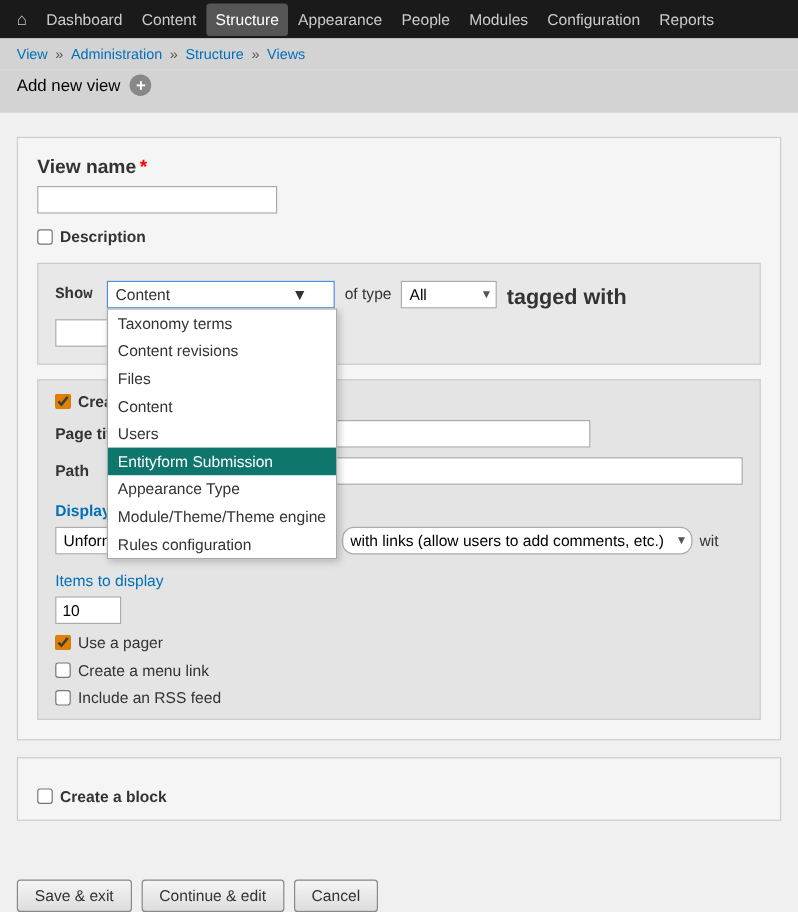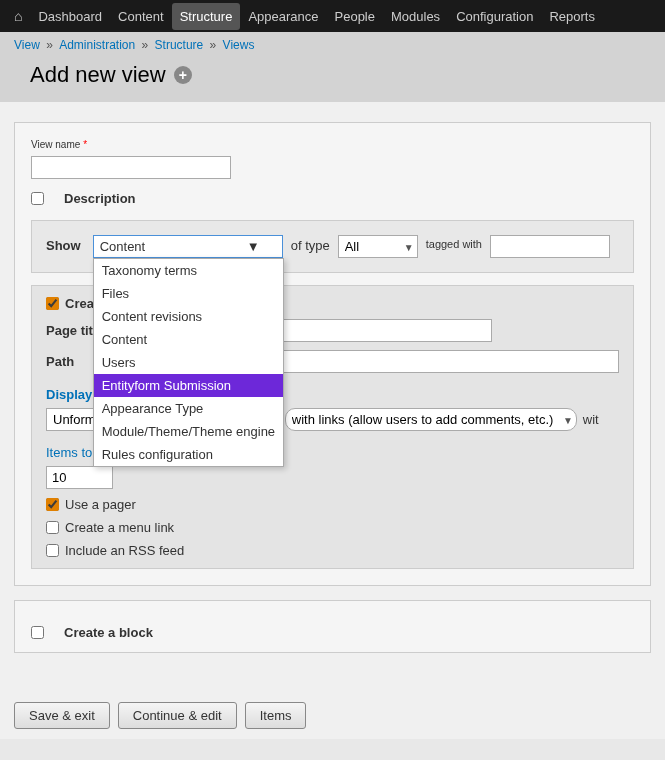--- a/index.html
+++ b/index.html
@@ -42,21 +42,21 @@
     .breadcrumb span { color: #555; margin: 0 3px; }
 
     
     .page-header {
       background: #d3d3d3;
       padding: 4px 14px 14px 14px;
       display: flex;
       align-items: center;
       gap: 8px;
     }
-    .page-header h1 { font-size: 22px; font-weight: normal; color: #000; margin-left: 16px; }
+    .page-header h1 { font-size: 14px; font-weight: normal; color: #000; }
     .page-header .add-icon {
       background: #888;
       color: #fff;
       border-radius: 50%;
       width: 18px;
       height: 18px;
       display: inline-flex;
       align-items: center;
       justify-content: center;
       font-size: 14px;
@@ -72,60 +72,60 @@
 
     .form-section {
       background: #f5f5f5;
       border: 1px solid #ccc;
       padding: 16px;
       margin-bottom: 14px;
     }
 
     
     .field-label {
-      font-size: 10px;
-      font-weight: normal;
+      font-size: 16px;
+      font-weight: bold;
       margin-bottom: 6px;
       color: #333;
     }
     .field-label .required { color: red; margin-left: 3px; }
 
     input[type="text"] {
       border: 1px solid #aaa;
       padding: 3px 5px;
       font-size: 13px;
       background: #fff;
     }
 
     .view-name-input { width: 200px; display: block; }
 
     
     .checkbox-label {
       display: flex;
       align-items: center;
-      gap: 20px;
+      gap: 6px;
       margin-top: 12px;
       font-weight: bold;
       font-size: 13px;
     }
     input[type="checkbox"] { cursor: pointer; }
 
     
     .show-row {
       display: flex;
       align-items: flex-start;
       gap: 8px;
       padding: 14px;
       background: #e8e8e8;
       border: 1px solid #ccc;
       margin-top: 14px;
       position: relative;
       flex-wrap: wrap;
     }
-    .show-label { font-weight: bold; font-size: 13px; margin-right: 4px; padding-top: 3px; }
+    .show-label { font-weight: bold; font-size: 13px; margin-right: 4px; padding-top: 3px; font-family: Liberation Mono, monospace; }
 
     .dropdown-wrapper {
       position: relative;
       display: inline-block;
     }
     select {
       appearance: none;
       -webkit-appearance: none;
       background: #fff;
       border: 1px solid #aaa;
@@ -138,21 +138,21 @@
       position: absolute;
       right: 4px;
       top: 50%;
       transform: translateY(-50%);
       pointer-events: none;
       font-size: 10px;
       color: #555;
     }
 
     .of-type-label { font-size: 13px; padding-top: 3px; }
-    .tagged-with-label { font-size: 11px; padding-top: 3px; }
+    .tagged-with-label { font-size: 18px; padding-top: 3px; font-weight: bold; }
     .tagged-with-input { width: 120px; }
 
     
     .dropdown-open-wrapper {
       position: relative;
       display: inline-block;
     }
     .dropdown-open-button {
       background: #fff;
       border: 1px solid #4a90d9;
@@ -176,21 +176,21 @@
       box-shadow: 2px 2px 6px rgba(0,0,0,0.2);
     }
     .dropdown-open-menu .menu-item {
       padding: 4px 8px;
       cursor: pointer;
       font-size: 13px;
       color: #333;
       white-space: nowrap;
     }
     .dropdown-open-menu .menu-item.selected {
-      background: #6d28d9;
+      background: #0f766e;
       color: #fff;
     }
 
     
     .sub-section {
       background: #e4e4e4;
       border: 1px solid #ccc;
       padding: 10px 14px;
       margin-top: 12px;
     }
@@ -220,21 +220,21 @@
     .display-format-row {
       display: flex;
       align-items: center;
       gap: 6px;
       flex-wrap: wrap;
     }
 
     
     .items-section { margin-top: 14px; }
     .items-label { color: #0071b8; font-size: 13px; font-weight: normal; margin-bottom: 6px; }
-    .items-input { width: 67px; }
+    .items-input { width: 55px; }
 
     
     .option-row {
       display: flex;
       align-items: center;
       gap: 6px;
       margin-top: 8px;
       font-size: 13px;
     }
     .option-row.checked-orange input { accent-color: #e08000; }
@@ -311,22 +311,22 @@
     <div class="show-row">
       <span class="show-label">Show</span>
 
       <div class="dropdown-open-wrapper">
         <div class="dropdown-open-button">
           <span>Content</span>
           <span>▼</span>
         </div>
         <div class="dropdown-open-menu">
           <div class="menu-item">Taxonomy terms</div>
+          <div class="menu-item">Content revisions</div>
           <div class="menu-item">Files</div>
-          <div class="menu-item">Content revisions</div>
           <div class="menu-item">Content</div>
           <div class="menu-item">Users</div>
           <div class="menu-item selected">Entityform Submission</div>
           <div class="menu-item">Appearance Type</div>
           <div class="menu-item">Module/Theme/Theme engine</div>
           <div class="menu-item">Rules configuration</div>
         </div>
       </div>
 
       <span class="of-type-label">of type</span>
@@ -412,14 +412,14 @@
       <input type="checkbox" style="">
       <span>Create a block</span>
     </label>
   </div>
 
 </div>
 
 <div class="bottom-buttons">
   <button class="btn">Save &amp; exit</button>
   <button class="btn">Continue &amp; edit</button>
-  <button class="btn">Items</button>
+  <button class="btn">Cancel</button>
 </div>
 
 </body></html>

